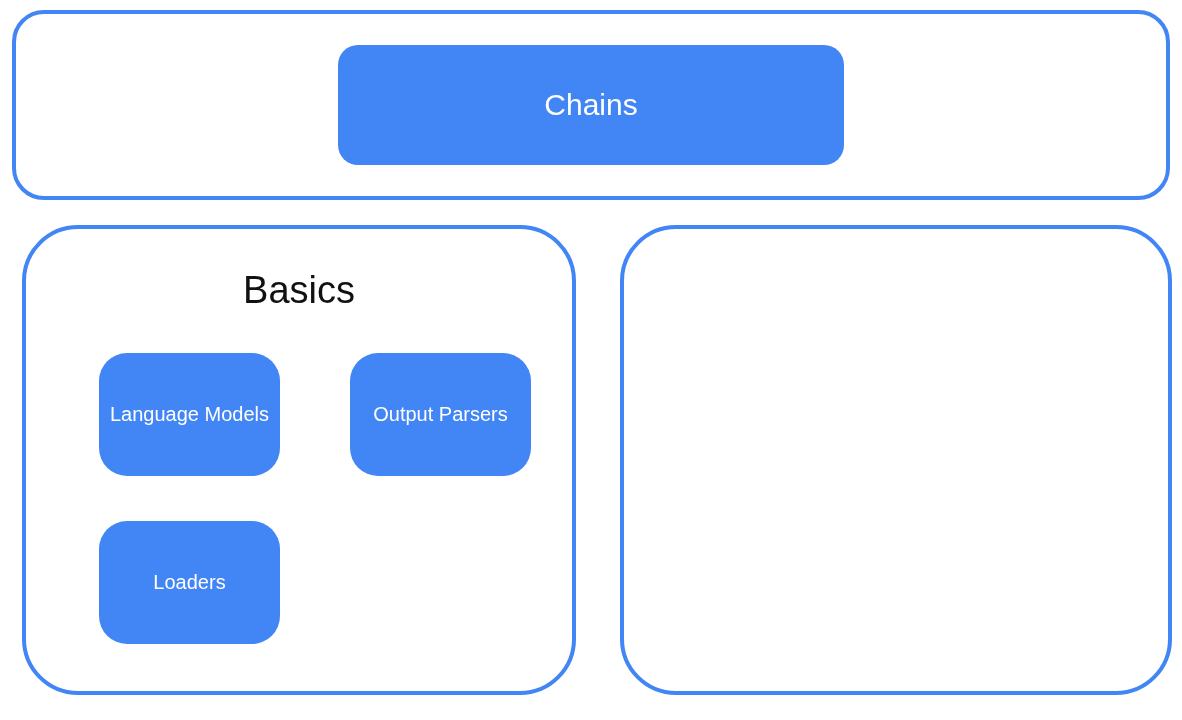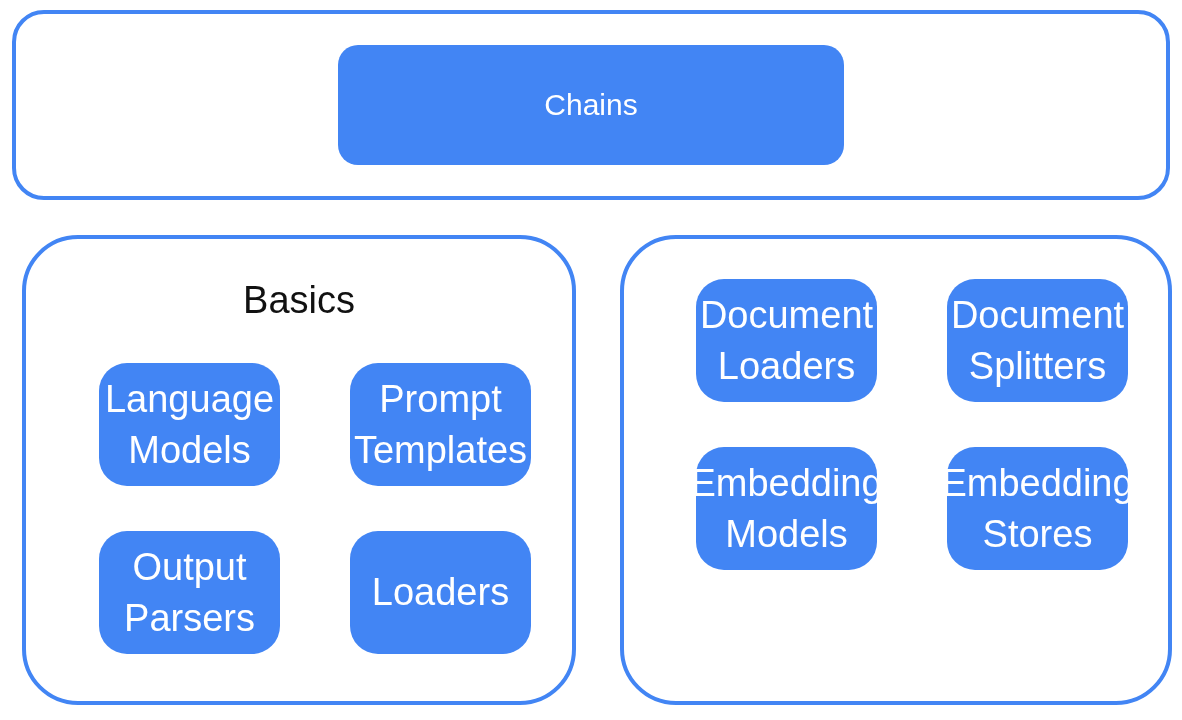--- a/index.html
+++ b/index.html
@@ -41,21 +41,21 @@
     text-align: center;
     line-height: 1.32;
   }
   .node.big {
     width: 506px;
     height: 120px;
     border-radius: 20px;
     font-size: 30px;
   }
   .group {
-    top: 235px;
+    top: 225px;
     width: 554px;
     height: 470px;
     border-radius: 56px;
   }
   .group.basics { left: 22px; }
   .group.rag    { left: 620px; width: 552px; }
   .group-title {
     margin-top: 38px;
     text-align: center;
     font-size: 38px;
@@ -66,47 +66,40 @@
     margin-top: 40px;
     display: grid;
     grid-template-columns: 213px 213px;
     grid-auto-rows: 123px;
     column-gap: 38px;
     row-gap: 45px;
     justify-content: center;
   }
   .node.small {
     border-radius: 28px;
-    font-size: 38px;
+    font-size: 20px;
     padding: 0 6px;
     box-sizing: border-box;
     margin-left: 32px;
   }
 </style>
 </head>
 <body>
 
 <div class="canvas">
 
   <div class="outer top-container">
     <div class="node big">Chains</div>
   </div>
 
   <div class="outer group basics">
     <div class="group-title">Basics</div>
     <div class="node-grid">
       <div class="node small">Language Models</div>
-      <div class="node small">Prompt Templates</div>
       <div class="node small">Output Parsers</div>
       <div class="node small">Loaders</div>
     </div>
   </div>
 
   <div class="outer group rag">
-    <div class="node-grid">
-      <div class="node small">Document Loaders</div>
-      <div class="node small">Document Splitters</div>
-      <div class="node small">Embedding Models</div>
-      <div class="node small">Embedding Stores</div>
-    </div>
   </div>
 
 </div>
 
 </body></html>

